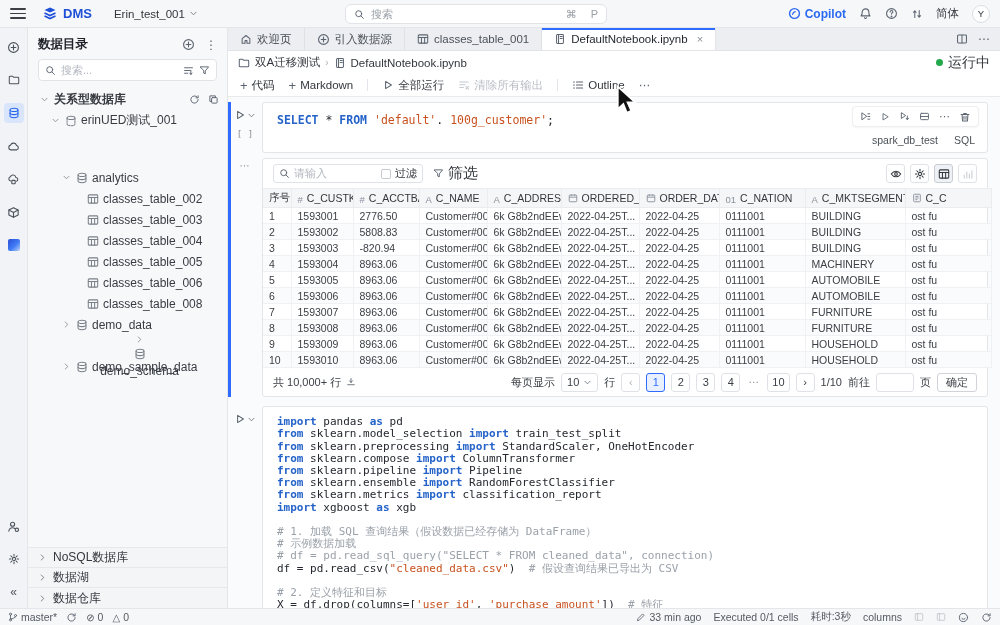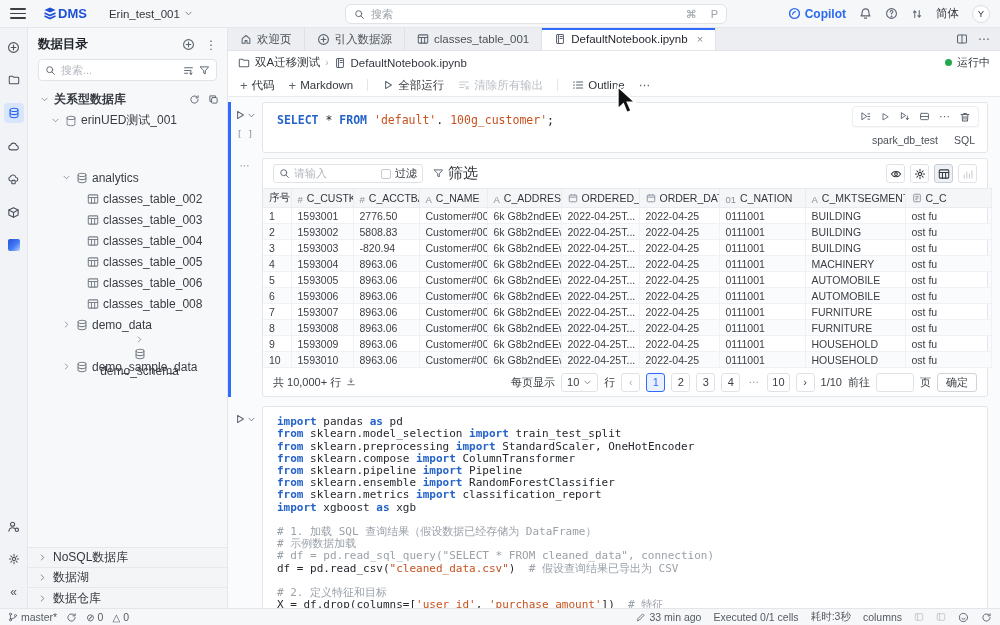--- a/index.html
+++ b/index.html
@@ -7,23 +7,23 @@
   .app { position:relative; width:1000px; height:625px; background:#fff; overflow:hidden;
          font-family:"Liberation Sans", sans-serif; color:#33373d; }
   .icon { display:inline-flex; align-items:center; justify-content:center; color:#5b6470; flex:none; }
   svg { display:block; }
 
   
   .topbar { position:relative; height:28px; background:#f6f7f9; border-bottom:1px solid #e4e6ea;
             display:flex; align-items:center; padding:0 10px; }
   .burger { width:16px; height:16px; display:flex; flex-direction:column; justify-content:center; gap:3px; cursor:pointer; }
   .burger i { display:block; height:1.6px; background:#3c4046; border-radius:1px; }
-  .logo { display:flex; align-items:center; margin-left:16px; color:#1e4fd8; font-weight:bold; font-size:13px; }
+  .logo { display:flex; align-items:center; gap:5px; margin-left:16px; color:#1e4fd8; font-weight:bold; font-size:13px; }
   .workspace { margin-left:22px; font-size:11.5px; color:#33373d; display:flex; align-items:center; gap:4px; cursor:pointer; }
-  .topsearch { position:absolute; left:345px; top:4px; width:382px; height:20px; background:#fff;
+  .topsearch { position:absolute; left:345px; top:4px; width:262px; height:20px; background:#fff;
                border:1px solid #e1e3e7; border-radius:6px; display:flex; align-items:center; padding:0 8px; gap:6px; font-size:11px; }
   .topsearch .ph { color:#9aa0a8; flex:1; }
   .topsearch .keys { color:#9aa0a8; display:flex; gap:14px; font-size:11px; }
   .topright { margin-left:auto; display:flex; align-items:center; gap:13px; }
   .copilot { display:flex; align-items:center; gap:4px; color:#2a6af2; font-size:12px; font-weight:bold; cursor:pointer; }
   .lang { font-size:11.5px; color:#33373d; cursor:pointer; }
   .avatar { width:18px; height:18px; border-radius:50%; background:#fff; border:1px solid #dadde2;
             font-size:9.5px; color:#33373d; display:flex; align-items:center; justify-content:center; cursor:pointer; }
 
   
@@ -61,21 +61,21 @@
   .tabbar { height:23px; background:#eceef1; display:flex; align-items:stretch; border-bottom:1px solid #e2e4e8; }
   .tab { display:flex; align-items:center; gap:5px; padding:0 12px; font-size:11.5px; color:#4b5158;
          border-right:1px solid #dfe1e5; cursor:pointer; position:relative; background:#eceef1; }
   .tab.active { background:#fff; color:#1f2329; border-right-color:#e2e4e8; }
   .tab.active::before { content:''; position:absolute; left:0; right:0; top:0; height:2px; background:#2f6bff; }
   .tab .close { margin-left:4px; color:#8a8f98; font-size:11px; }
   .tabbar-right { margin-left:auto; display:flex; align-items:center; gap:10px; padding:0 10px; }
 
   .docrow { height:23px; display:flex; align-items:center; padding:0 10px; gap:5px; font-size:11.5px; background:#fff; }
   .docrow .sep { color:#b0b4bb; font-size:10px; }
-  .runstate { margin-left:auto; display:flex; align-items:center; gap:5px; font-size:11px; color:#33373d; }
+  .runstate { margin-left:auto; display:flex; align-items:center; gap:5px; font-size:14px; color:#33373d; }
   .dot { width:7px; height:7px; border-radius:50%; background:#23a84c; }
 
   .nbtoolbar { height:23px; display:flex; align-items:center; gap:14px; padding:0 12px; font-size:11.5px;
                color:#33373d; background:#fff; border-bottom:1px solid #e8eaec; }
   .tbi { display:flex; align-items:center; gap:4px; cursor:pointer; }
   .tbi.disabled { color:#b9bdc4; }
   .tbi.disabled .icon { color:#c6cad0; }
   .vdiv { width:1px; height:12px; background:#e2e5e9; }
 
   .nbarea { flex:1; background:#fafbfc; padding-top:5px; position:relative; overflow:hidden; }

